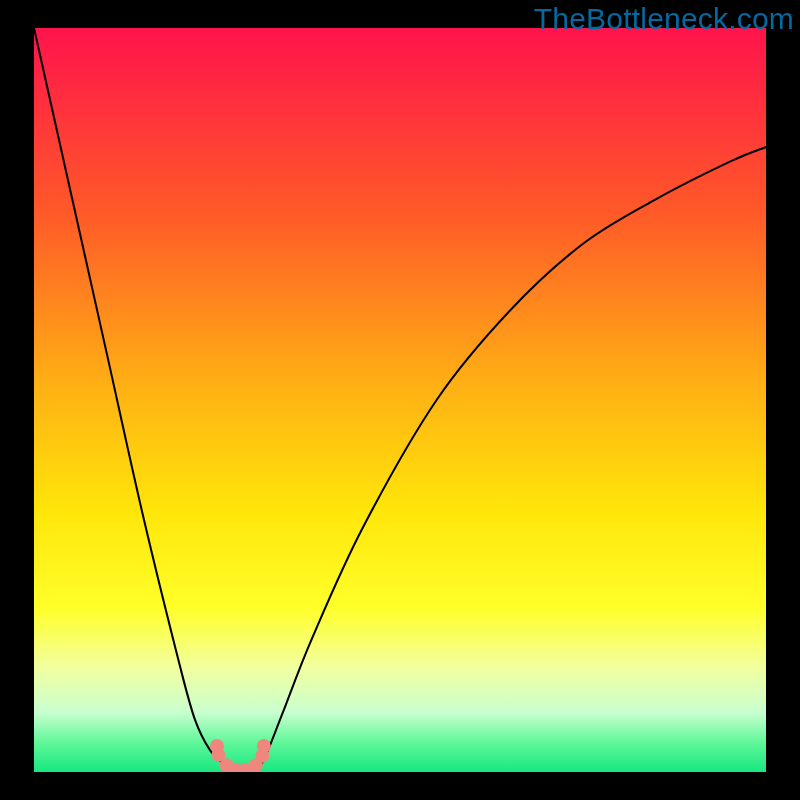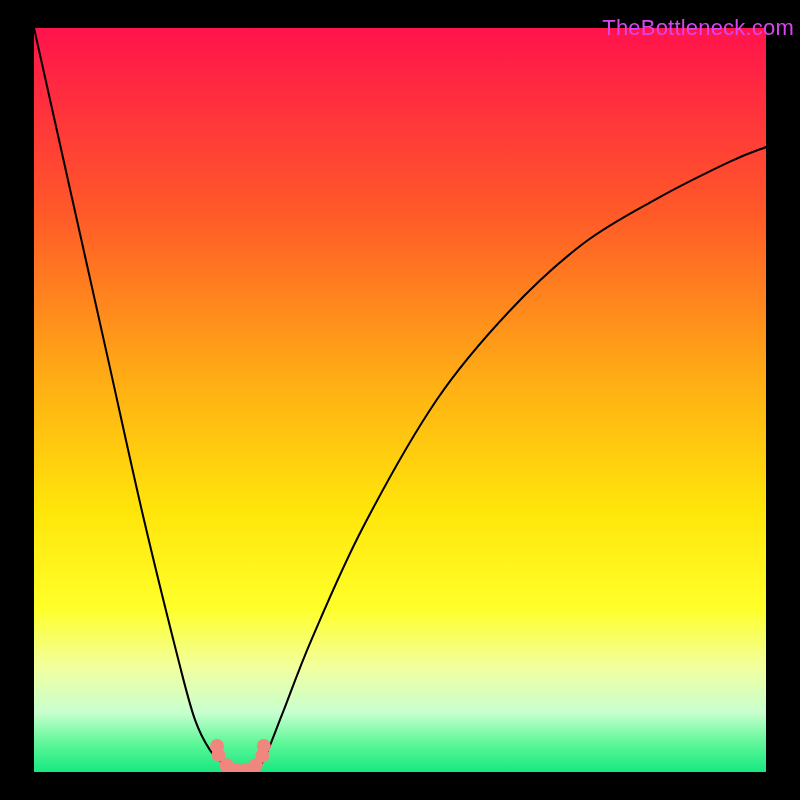--- a/index.html
+++ b/index.html
@@ -12,24 +12,24 @@
     font-family: Arial, Helvetica, sans-serif;
   }
   .frame {
     position: relative;
     width: 800px;
     height: 800px;
     background: #000;
   }
   .watermark {
     position: absolute;
-    top: 15px;
+    top: 2px;
     right: 6px;
-    color: #d946ef;
-    font-size: 22px;
+    color: #0369a1;
+    font-size: 30px;
     font-weight: 500;
     letter-spacing: 0.2px;
     z-index: 10;
   }
   .plot {
     position: absolute;
     left: 34px;
     top: 28px;
     width: 732px;
     height: 744px;

